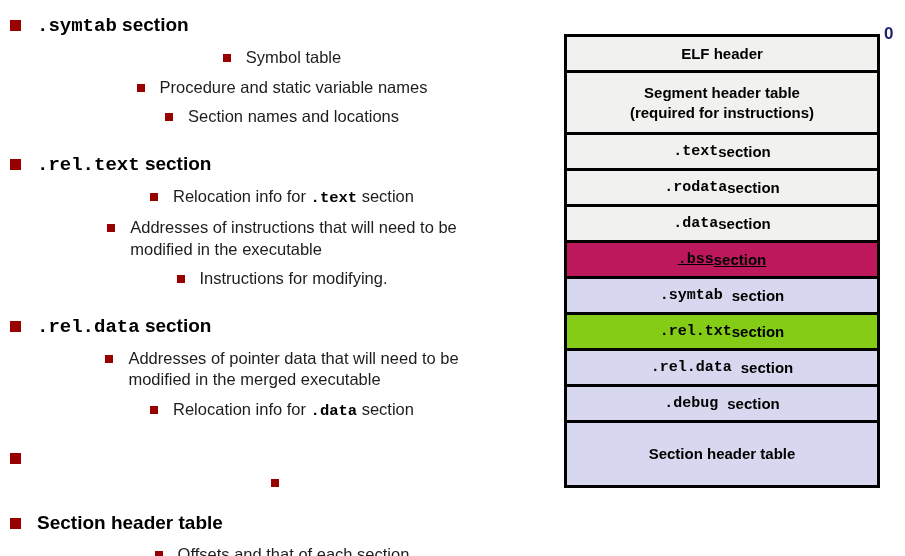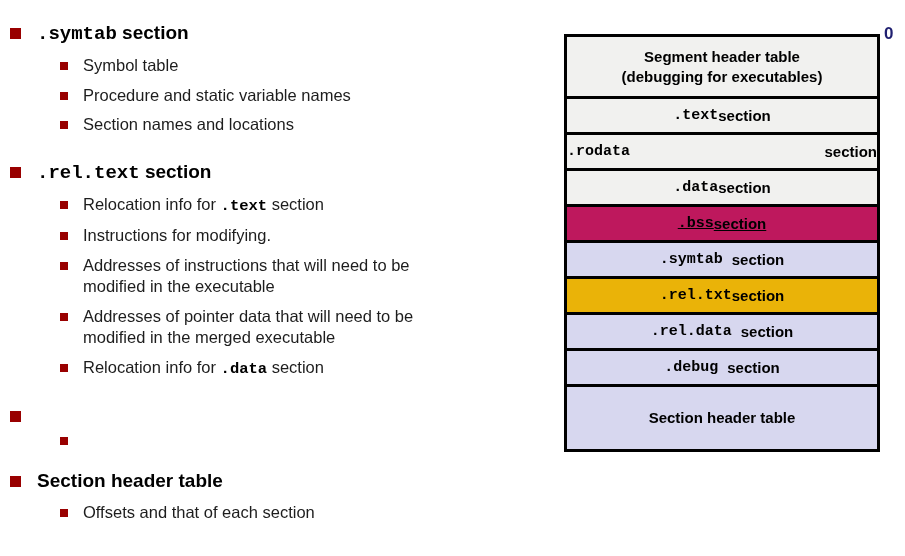--- a/index.html
+++ b/index.html
@@ -11,40 +11,40 @@
     overflow:hidden;
   }
 
   
   .outline {
     position:absolute;
     left:8px; top:0;
     width:496px;
   }
   .l1-item { display:flex; margin-top:23px; }
-  .l1-item.first { margin-top:20px; }
+  .l1-item.first { margin-top:12px; }
   .l1-bullet {
     flex:none;
     width:11px; height:11px;
     margin:8px 16px 0 2px;
   }
   .l1-label {
     font-weight:bold;
     font-size:19px;
     line-height:26px;
     color:#000000;
     white-space:pre-line;
   }
   .l1-label .mono {
     font-family:"Liberation Mono", monospace;
     font-weight:bold;
     font-size:19px;
     white-space:pre;
   }
-  .l2-item { display:flex; margin-left:52px; margin-top:8px; }
+  .l2-item { display:flex; margin-left:52px; margin-top:8px;justify-content:center; }
   .l2-bullet {
     flex:none;
     width:8px; height:8px;
     margin:7px 15px 0 0;
   }
   .l2-label {
     font-size:16.5px;
     line-height:21.5px;
     color:#1d1d1d;
     white-space:pre-line;
@@ -116,26 +116,30 @@
     <div class="l1-item">
       <div class="l1-bullet" style="background: rgb(153, 0, 0);"></div>
       <div class="l1-label"><span class="mono">.rel.text</span><span> section</span></div>
     </div>
     <div class="l2-item">
       <div class="l2-bullet" style="background: rgb(153, 0, 0);"></div>
       <div class="l2-label"><span>Relocation info for </span><span class="mono">.text</span><span> section</span></div>
     </div>
     <div class="l2-item">
       <div class="l2-bullet" style="background: rgb(153, 0, 0);"></div>
-      <div class="l2-label"><span>Instructions for modifying.</span></div>
+      <div class="l2-label"><span>Addresses of instructions that will need to be
+modified in the executable</span></div>
     </div>
     <div class="l2-item">
       <div class="l2-bullet" style="background: rgb(153, 0, 0);"></div>
-      <div class="l2-label"><span>Addresses of instructions that will need to be
-modified in the executable</span></div>
+      <div class="l2-label"><span>Instructions for modifying.</span></div>
+    </div>
+    <div class="l1-item">
+      <div class="l1-bullet" style="background: rgb(153, 0, 0);"></div>
+      <div class="l1-label"><span class="mono">.rel.data</span><span> section</span></div>
     </div>
     <div class="l2-item">
       <div class="l2-bullet" style="background: rgb(153, 0, 0);"></div>
       <div class="l2-label"><span>Addresses of pointer data that will need to be
 modified in the merged executable</span></div>
     </div>
     <div class="l2-item">
       <div class="l2-bullet" style="background: rgb(153, 0, 0);"></div>
       <div class="l2-label"><span>Relocation info for </span><span class="mono">.data</span><span> section</span></div>
     </div>
@@ -149,26 +153,27 @@
       <div class="l1-bullet" style="background: rgb(153, 0, 0);"></div>
       <div class="l1-label"><span>Section header table</span></div>
     </div>
     <div class="l2-item">
       <div class="l2-bullet" style="background: rgb(153, 0, 0);"></div>
       <div class="l2-label"><span>Offsets and that of each section</span></div>
     </div>
   </div>
 
 <div class="diagram" style="border-color: rgb(0, 0, 0);">
+    <div class="box-row normal" style="background: rgb(241, 241, 239);"><span>ELF header</span></div>
     <div class="box-row tall" style="background: rgb(241, 241, 239);"><span>Segment header table
-(debugging for executables)</span></div>
+(required for instructions)</span></div>
     <div class="box-row normal" style="background: rgb(241, 241, 239);"><span class="mono">.text</span><span> section</span></div>
-    <div class="box-row normal" style="background: rgb(241, 241, 239); justify-content: space-between;"><span class="mono">.rodata</span><span> section</span></div>
+    <div class="box-row normal" style="background: rgb(241, 241, 239);"><span class="mono">.rodata</span><span> section</span></div>
     <div class="box-row normal" style="background: rgb(241, 241, 239);"><span class="mono">.data</span><span> section</span></div>
     <div class="box-row normal" style="background: #be185d; text-decoration: underline;"><span class="mono">.bss</span><span> section</span></div>
     <div class="box-row normal" style="background: rgb(215, 215, 239);"><span class="mono">.symtab </span><span> section</span></div>
-    <div class="box-row normal" style="background: #eab308;"><span class="mono">.rel.txt</span><span> section</span></div>
+    <div class="box-row normal" style="background: #84cc16;"><span class="mono">.rel.txt</span><span> section</span></div>
     <div class="box-row normal" style="background: rgb(215, 215, 239);"><span class="mono">.rel.data </span><span> section</span></div>
     <div class="box-row normal" style="background: rgb(215, 215, 239);"><span class="mono">.debug </span><span> section</span></div>
     <div class="box-row tall" style="background: rgb(215, 215, 239);"><span>Section header table</span></div>
   </div>
 
 <div class="offset-zero" style="color: rgb(31, 31, 112);">0</div>
 
 </body></html>

